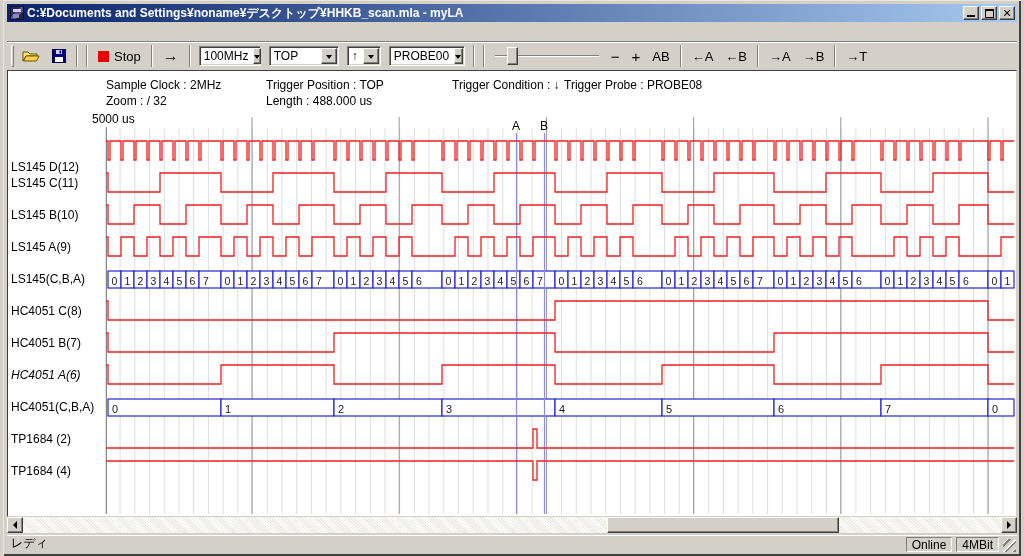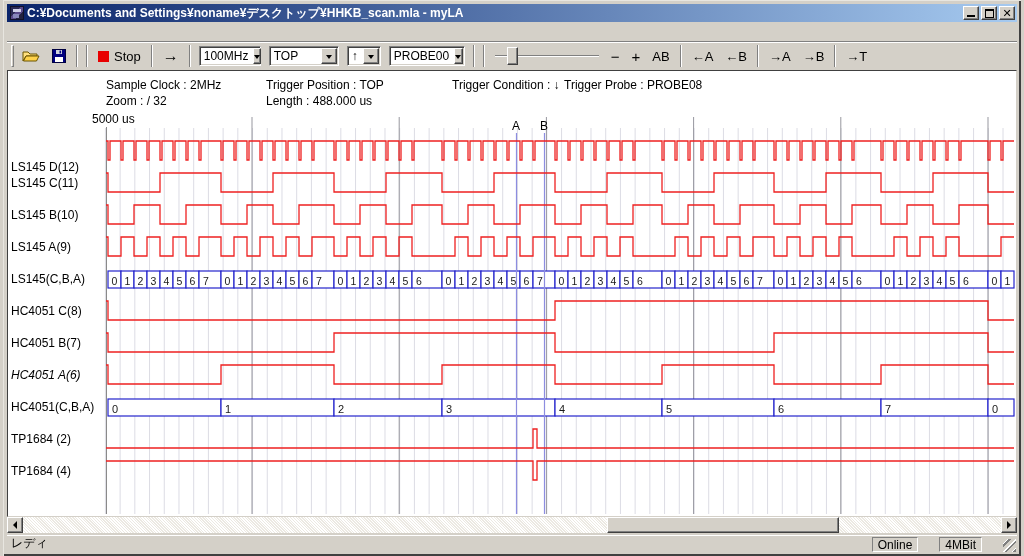--- a/index.html
+++ b/index.html
@@ -42,21 +42,21 @@
   #plot { position:absolute; left:0; top:0; }
   
   .hscroll { position:absolute; left:4px; right:4px; top:517px; height:16px; background:#ece9e2; background-image:repeating-linear-gradient(45deg,#ffffff 0 1px,transparent 1px 2px); }
   .sbtn { position:absolute; top:0; width:16px; height:16px; background:#d4d0c8; border:1px solid; border-color:#fff #404040 #404040 #fff; box-shadow: inset -1px -1px 0 #808080; display:flex; align-items:center; justify-content:center; }
   .sbtn .tri-l { width:0; height:0; border:4px solid transparent; border-right:4px solid #000; margin-left:-4px; }
   .sbtn .tri-r { width:0; height:0; border:4px solid transparent; border-left:4px solid #000; margin-right:-4px; }
   .sthumb { position:absolute; top:0; height:16px; background:#d4d0c8; border:1px solid; border-color:#fff #404040 #404040 #fff; box-shadow: inset -1px -1px 0 #808080; }
   
   .statusbar { position:absolute; left:4px; right:4px; top:535px; height:17px; display:flex; align-items:flex-end; font-size:12px; color:#000; border-top:1px solid #fff; }
   .sb-main { flex:1; padding-left:4px; white-space:nowrap; }
-  .sb-pane { height:15px; border:1px solid; border-color:#808080 #fff #fff #808080; padding:0 5px; margin-right:21px; display:flex; align-items:center; }
+  .sb-pane { height:15px; border:1px solid; border-color:#808080 #fff #fff #808080; padding:0 5px; margin-right:4px; display:flex; align-items:center; }
   .sb-grip { width:13px; height:13px; margin:0 1px 0 0; align-self:flex-end;
     background:repeating-linear-gradient(135deg, transparent 0 3px, #fff 3px 4px, #808080 4px 6px); }
 </style>
 </head>
 <body>
 
 <div id="stage">
 
   <div class="titlebar">
     <div class="appicon"></div>

